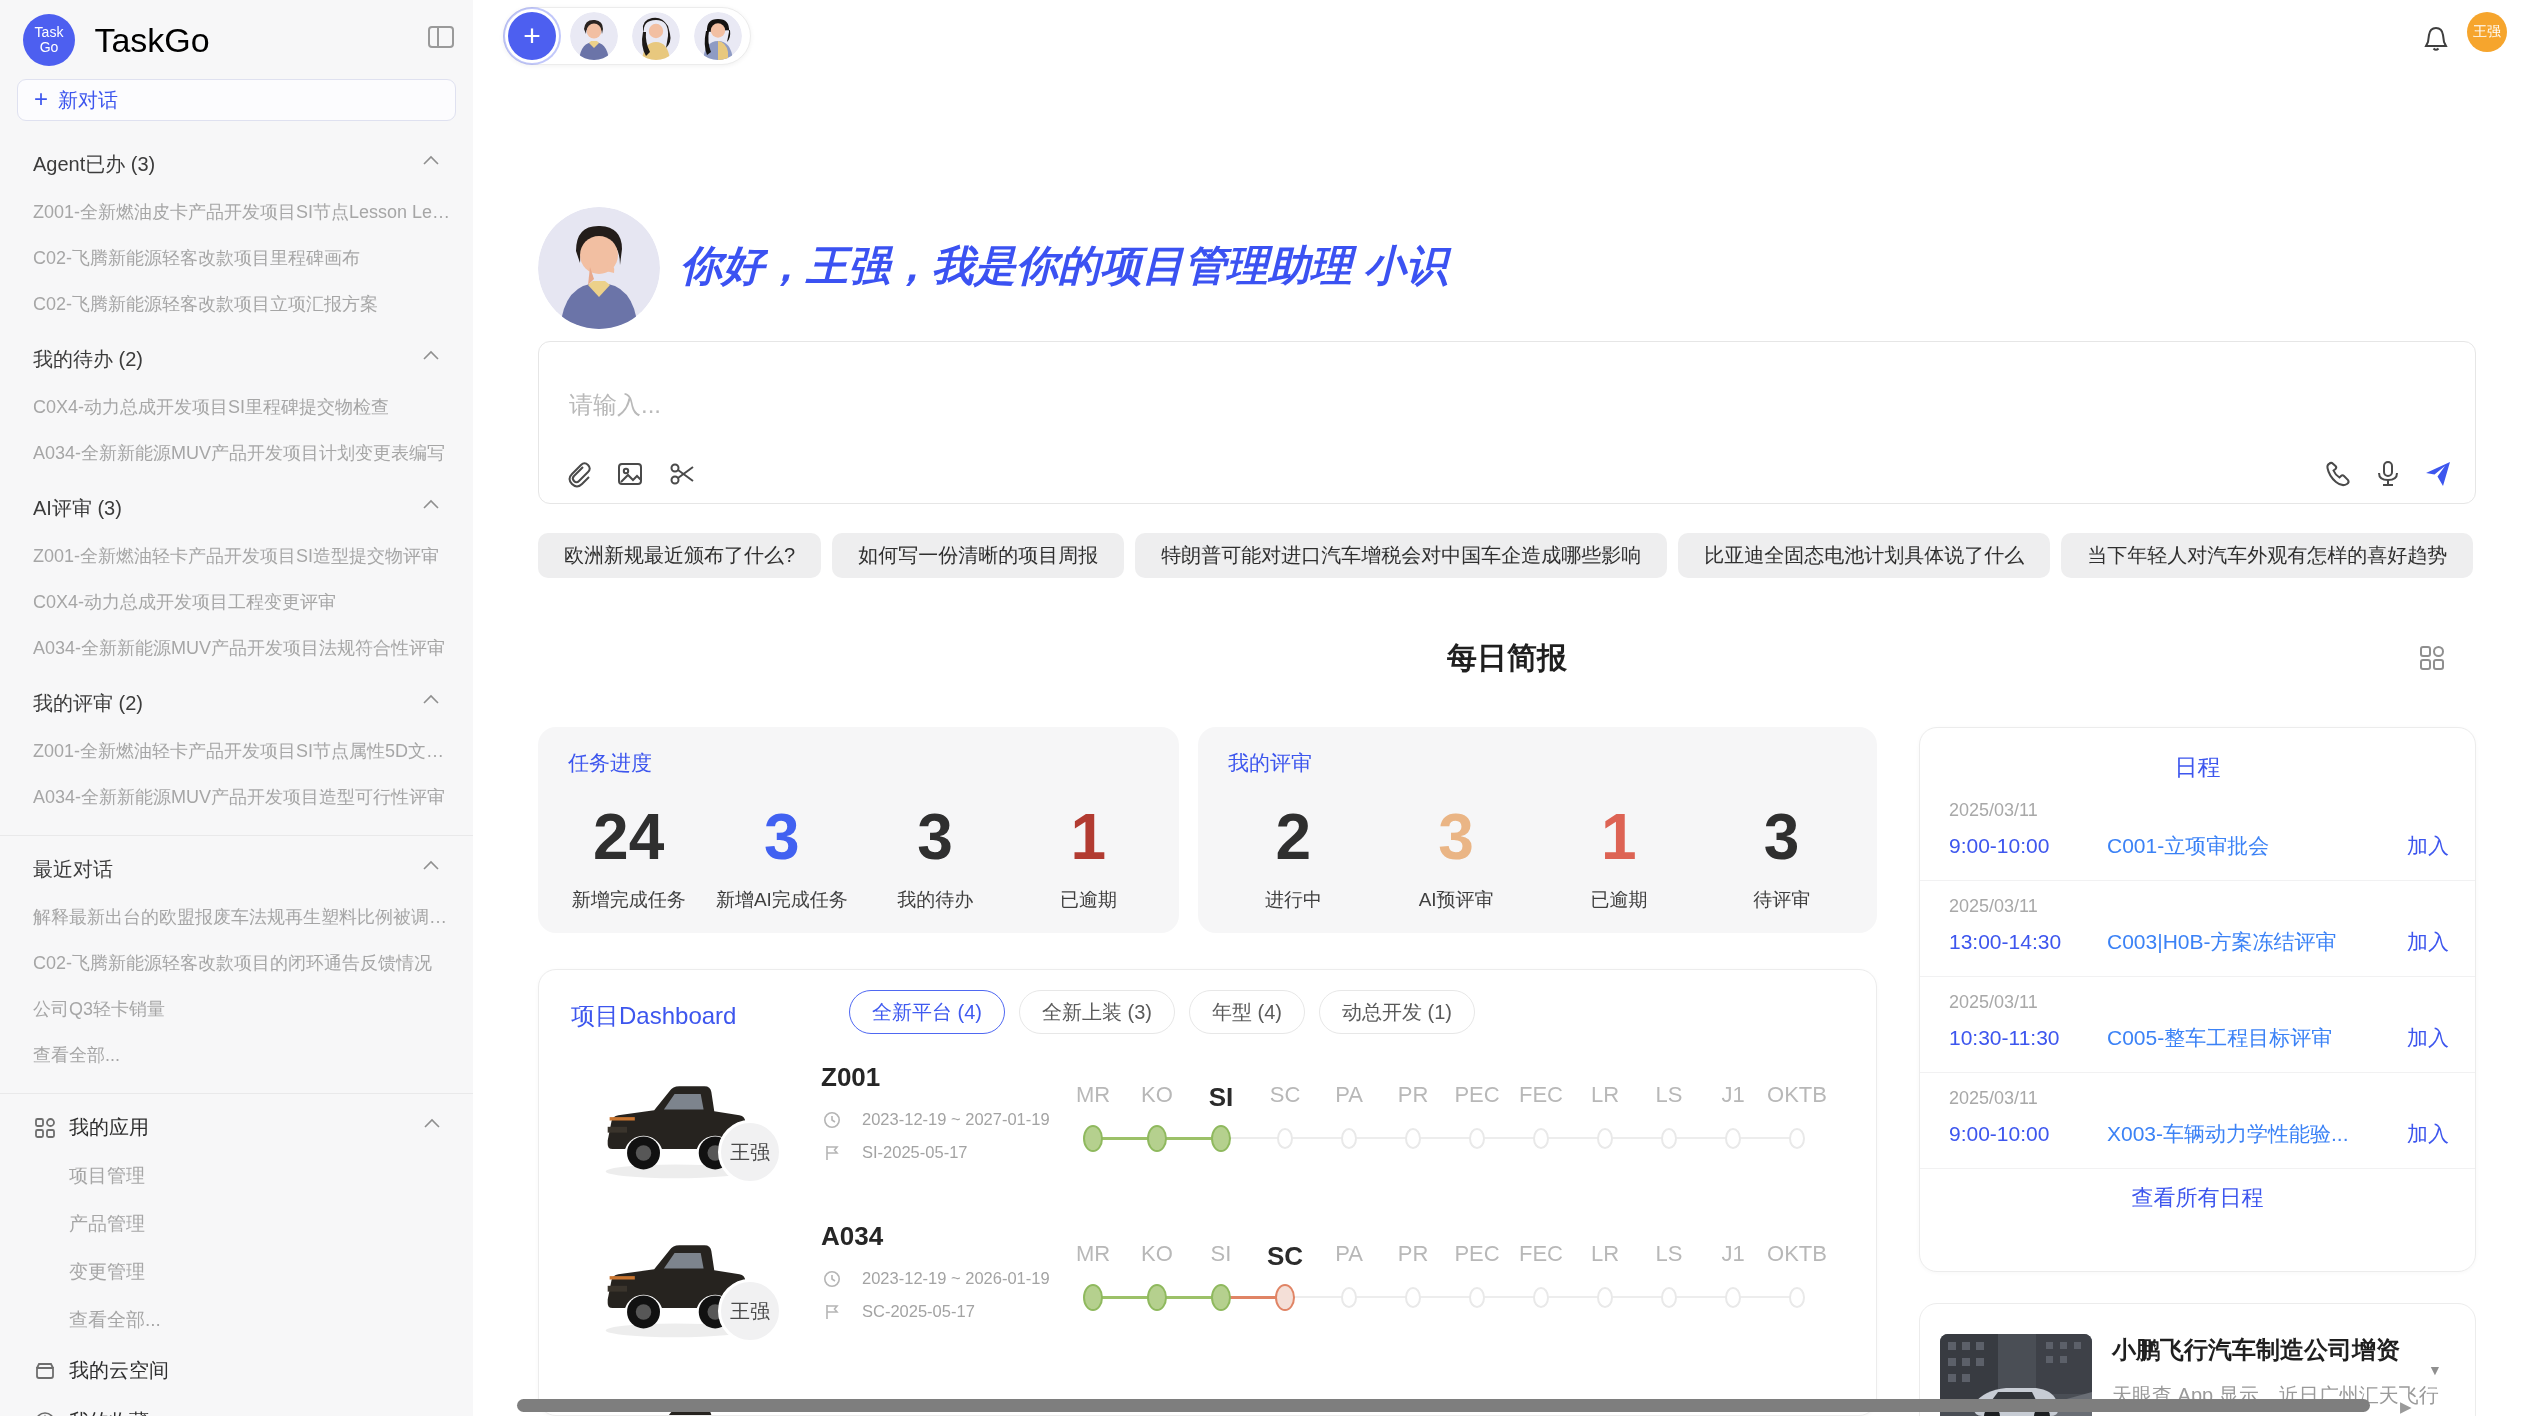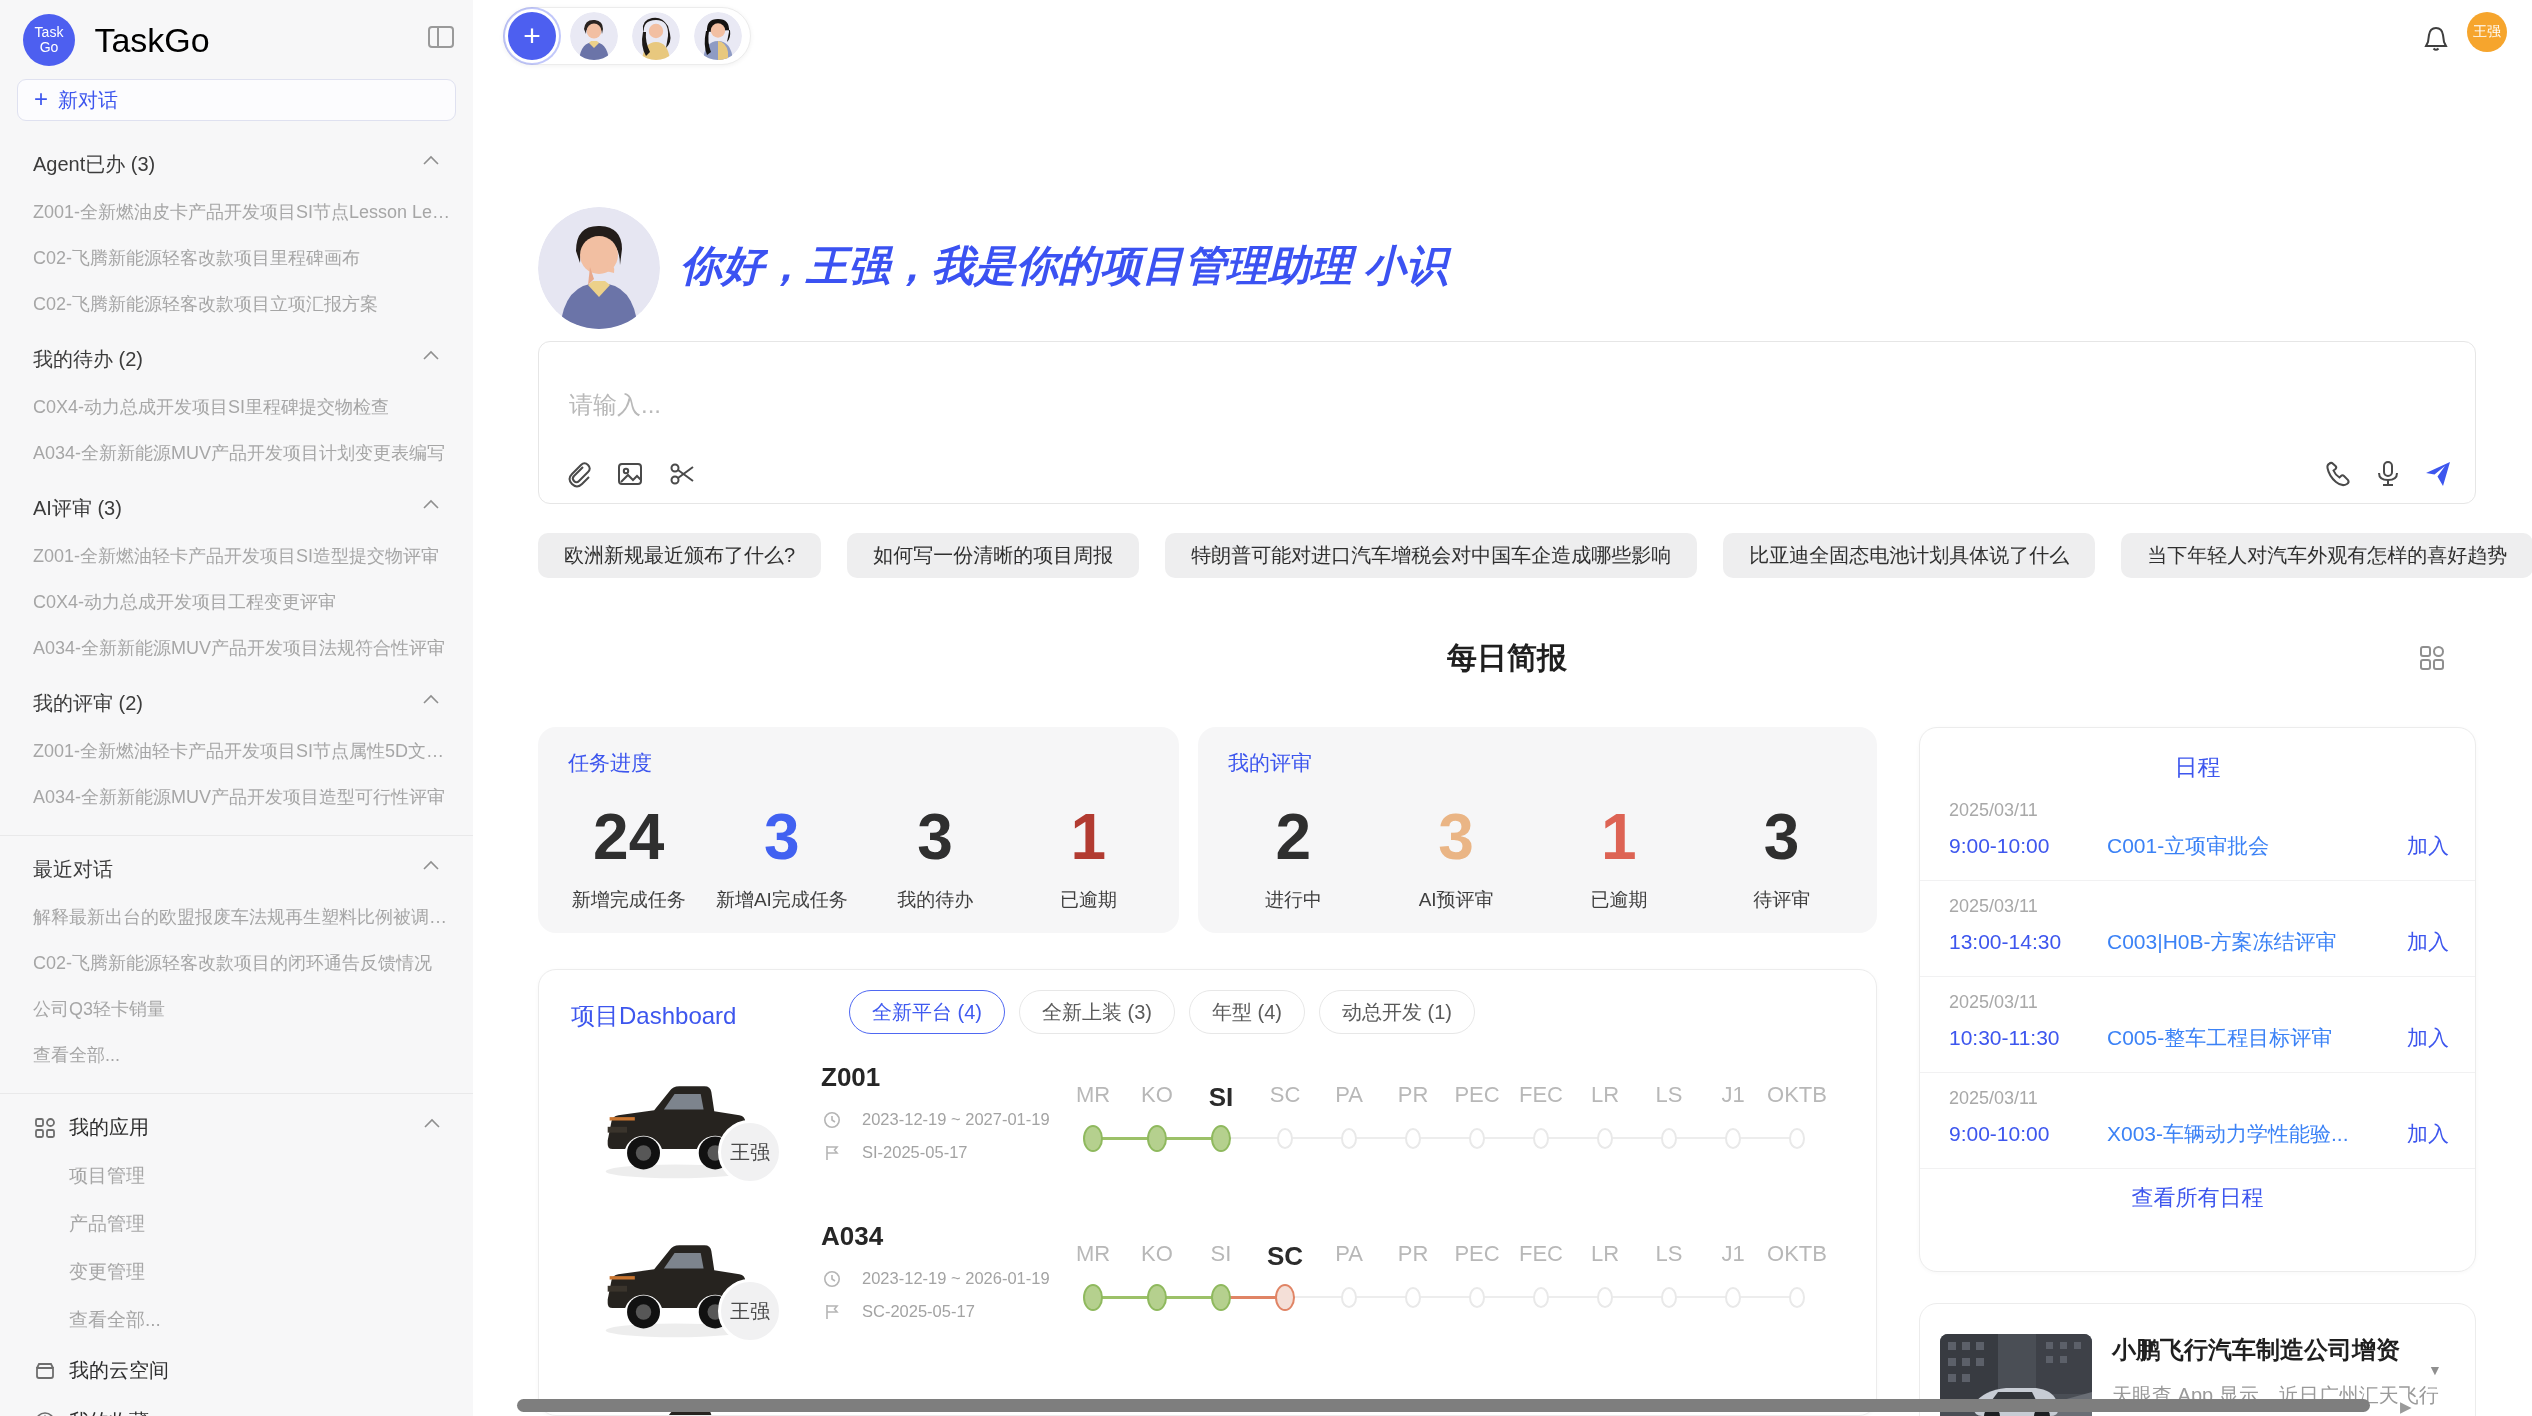--- a/index.html
+++ b/index.html
@@ -51,21 +51,21 @@
   
   .composer { position:absolute; left:65px; top:341px; width:1938px; height:163px;
     border:1.5px solid #e6e6e6; border-radius:12px; background:#fff; }
   .composer input { position:absolute; left:28px; top:48px; width:1200px; border:0; outline:0;
     font-size:24px; color:#333; font-family:inherit; background:transparent; }
   .composer input::placeholder { color:#b9b9b9; }
   .comp-icons-l { position:absolute; left:24px; bottom:14px; display:flex; gap:22px; color:#4a4a4a; }
   .comp-icons-r { position:absolute; right:22px; bottom:14px; display:flex; gap:20px; color:#4a4a4a; align-items:center; }
   .cicon { width:30px; height:30px; cursor:pointer; }
   
-  .chips { position:absolute; left:65px; top:533px; width:1940px; display:flex; gap:26px; }
+  .chips { position:absolute; left:65px; top:533px; width:1940px; display:flex; gap:11px; }
   .chip { height:45px; background:#eeeeef; border-radius:10px; padding:0 26px; font-size:20px;
     color:#2f2f2f; display:flex; align-items:center; white-space:nowrap; cursor:pointer; }
   
   .brief-head { position:absolute; left:65px; top:638px; width:1938px; text-align:center;
     font-size:30px; font-weight:700; color:#1f1f1f; }
   .brief-grid-icon { position:absolute; left:1944px; top:643px; width:30px; height:30px;
     color:#8f8f8f; cursor:pointer; }
   .stat-card { position:absolute; top:727px; height:206px; background:#f6f6f7; border-radius:18px; }
   #card-task { left:65px; width:641px; }
   #card-review { left:725px; width:679px; }

